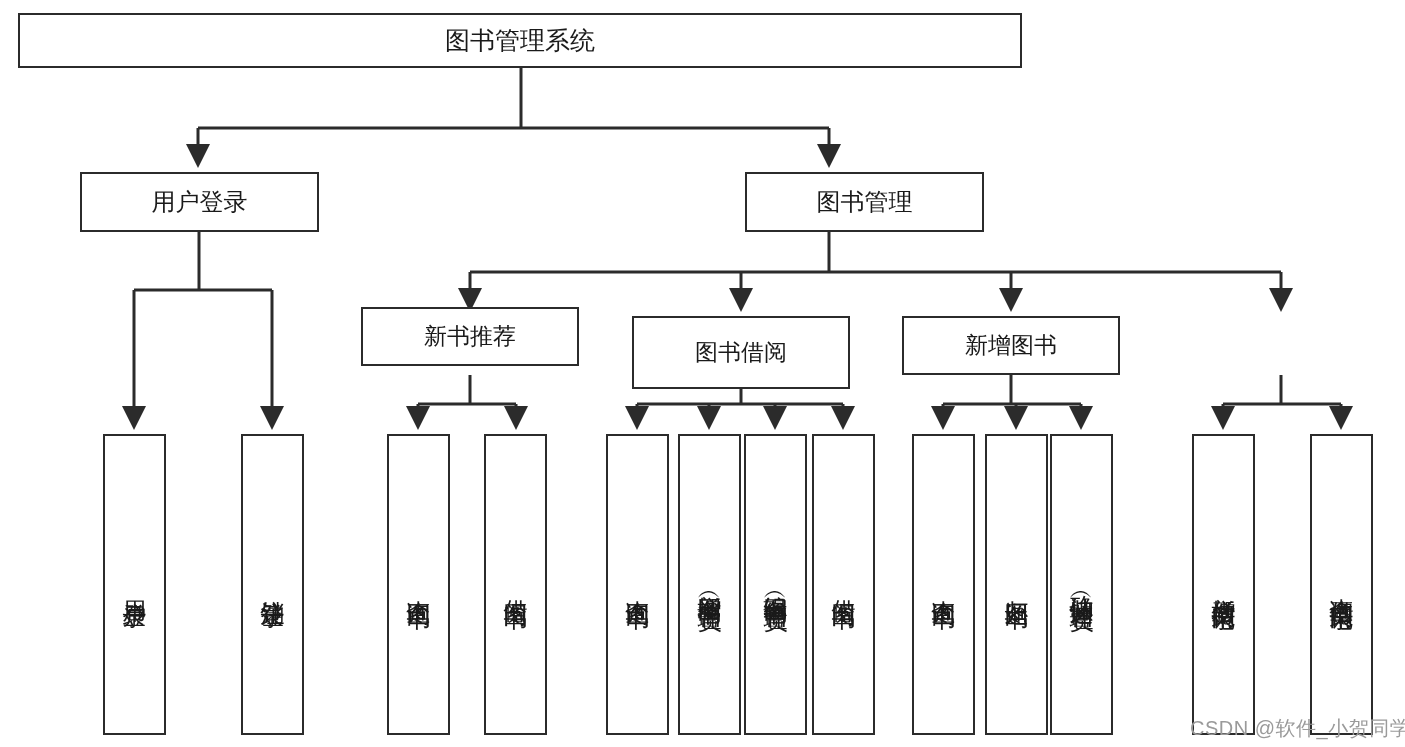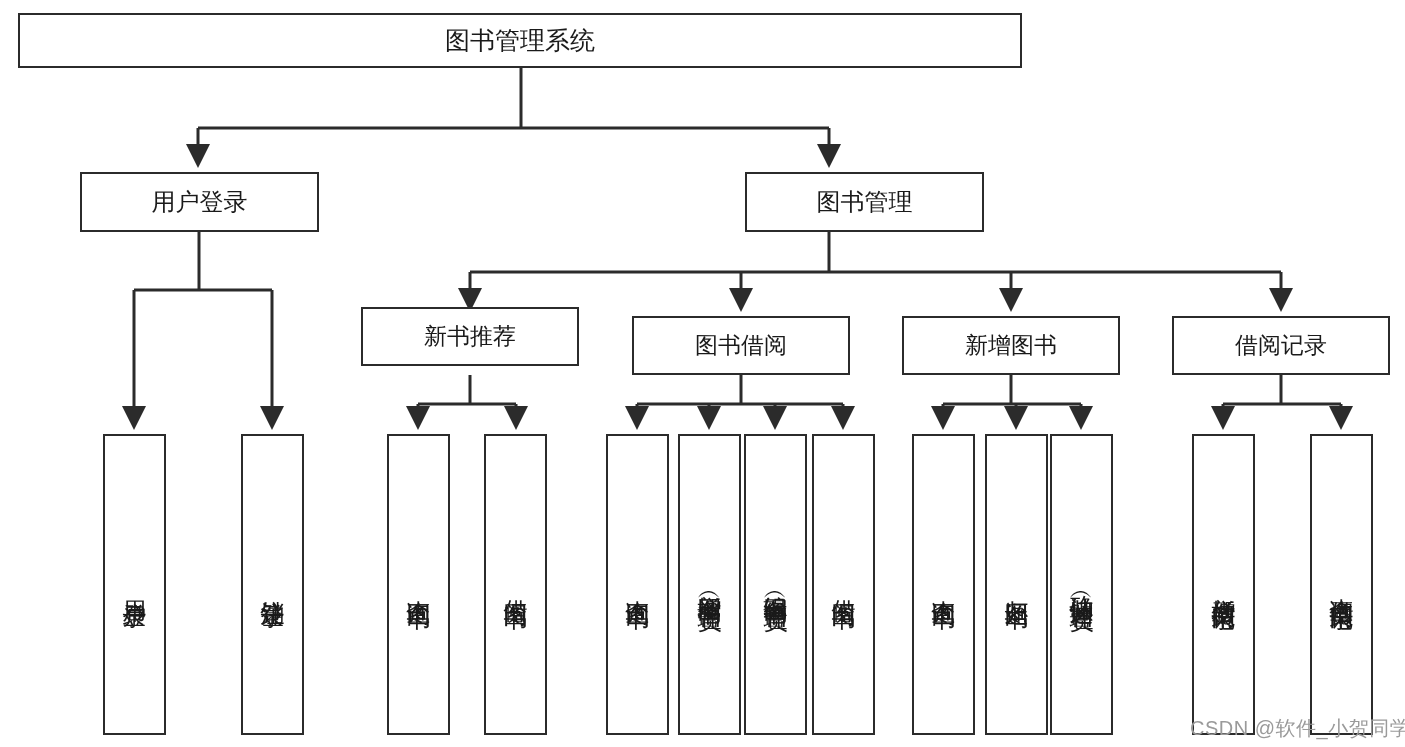--- a/index.html
+++ b/index.html
@@ -124,28 +124,25 @@
   <div class="node node-l2" style="left: 80px; top: 172px; width: 239px; height: 60px;">
     <span class="label">用户登录</span>
   </div>
   <div class="node node-l2" style="left: 710px; top: 172px; width: 239px; height: 60px; margin-left: 35px;">
     <span class="label">图书管理</span>
   </div>
 
   <div class="node node-l3" style="left: 361px; top: 307px; width: 218px; height: 59px;">
     <span class="label">新书推荐</span>
   </div>
-  <div class="node node-l3" style="left: 632px; top: 316px; width: 218px; height: 59px; justify-content: center;">
+  <div class="node node-l3" style="left: 632px; top: 316px; width: 218px; height: 73px; justify-content: center;">
     <span class="label">图书借阅</span>
   </div>
   <div class="node node-l3" style="left: 902px; top: 316px; width: 218px; height: 59px;">
     <span class="label">新增图书</span>
-  </div>
-  <div class="node node-l3" style="left: 1172px; top: 316px; width: 218px; height: 59px;">
-    <span class="label">借阅记录</span>
   </div>
 
   <div class="node node-leaf" style="left: 103px; top: 434px; width: 63px; height: 301px;">
     <span class="label">用户登录</span>
   </div>
   <div class="node node-leaf" style="left: 241px; top: 434px; width: 63px; height: 301px;">
     <span class="label">注销登录</span>
   </div>
   <div class="node node-leaf" style="left: 387px; top: 434px; width: 63px; height: 301px;">
     <span class="label">查询图书</span>

